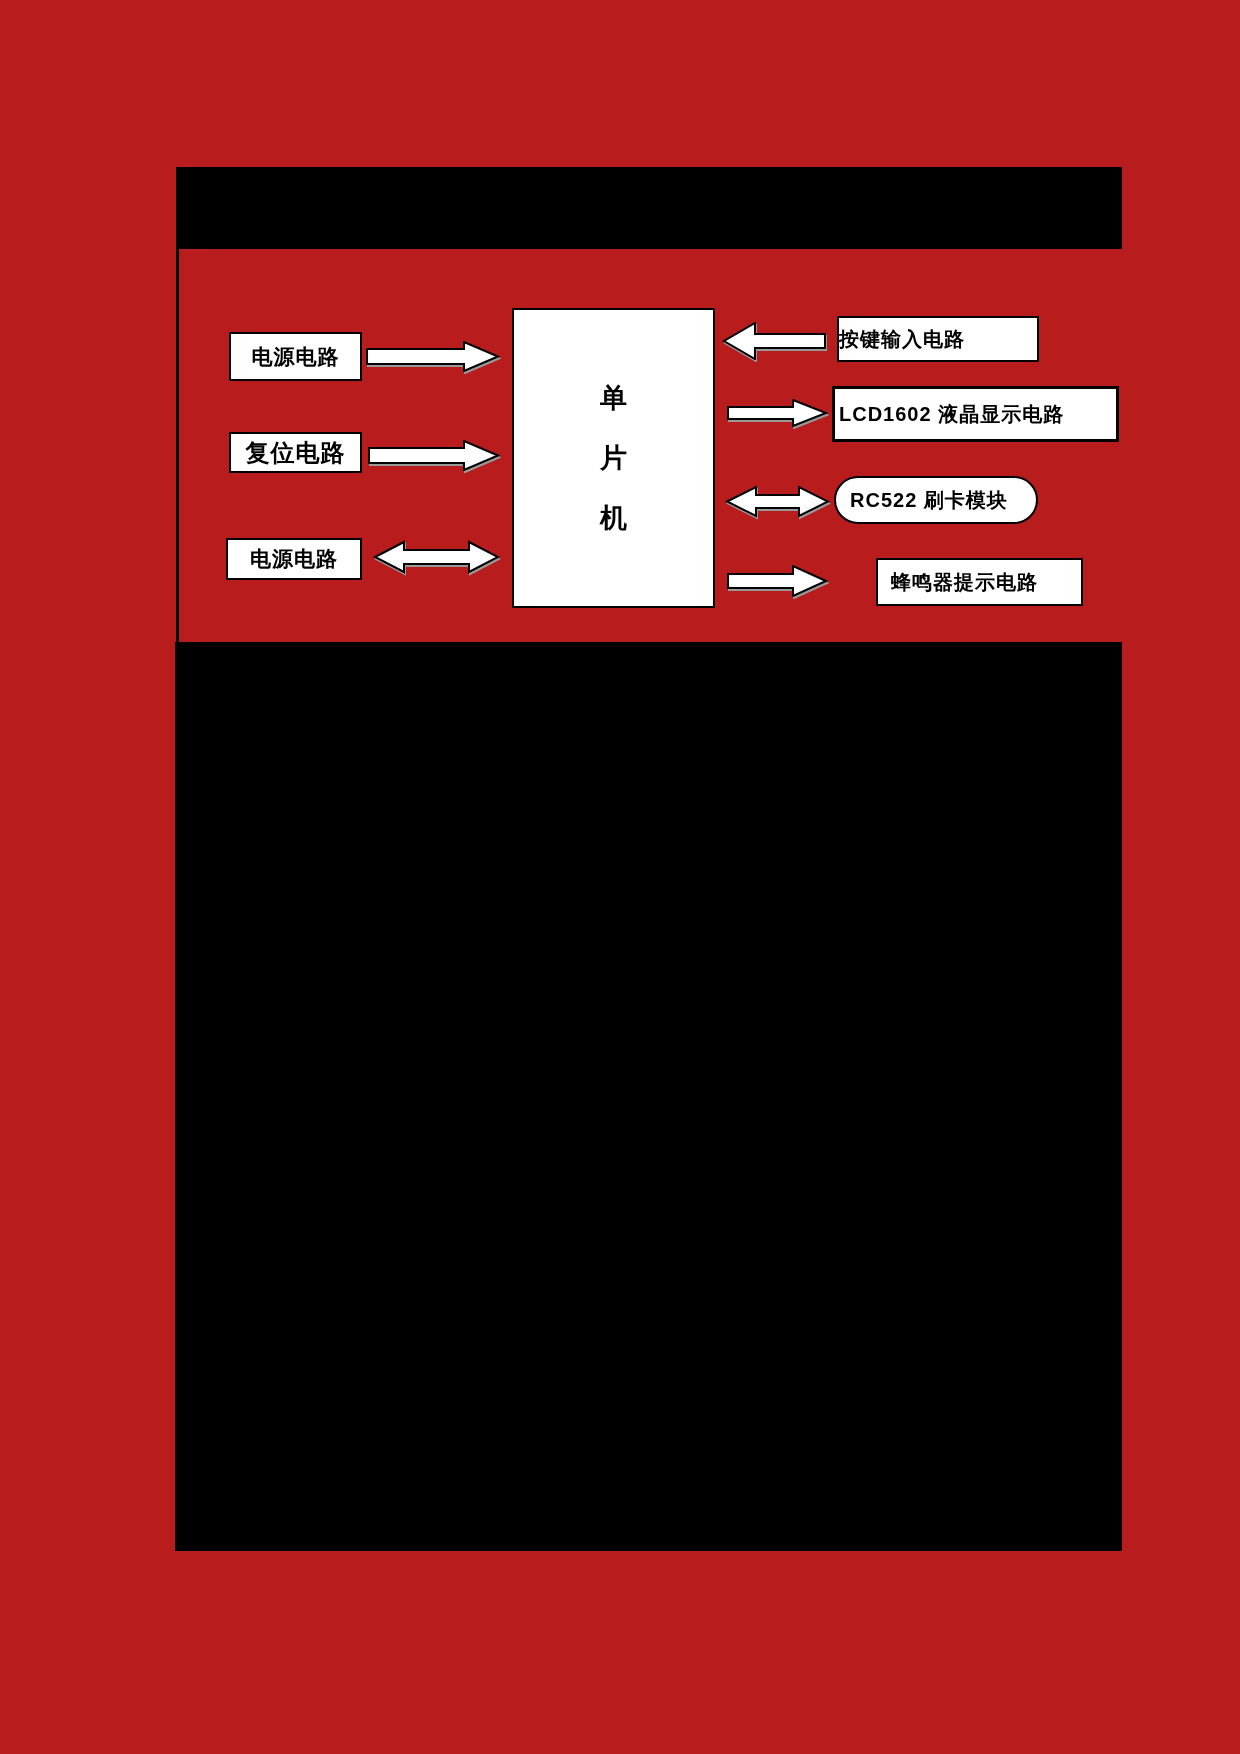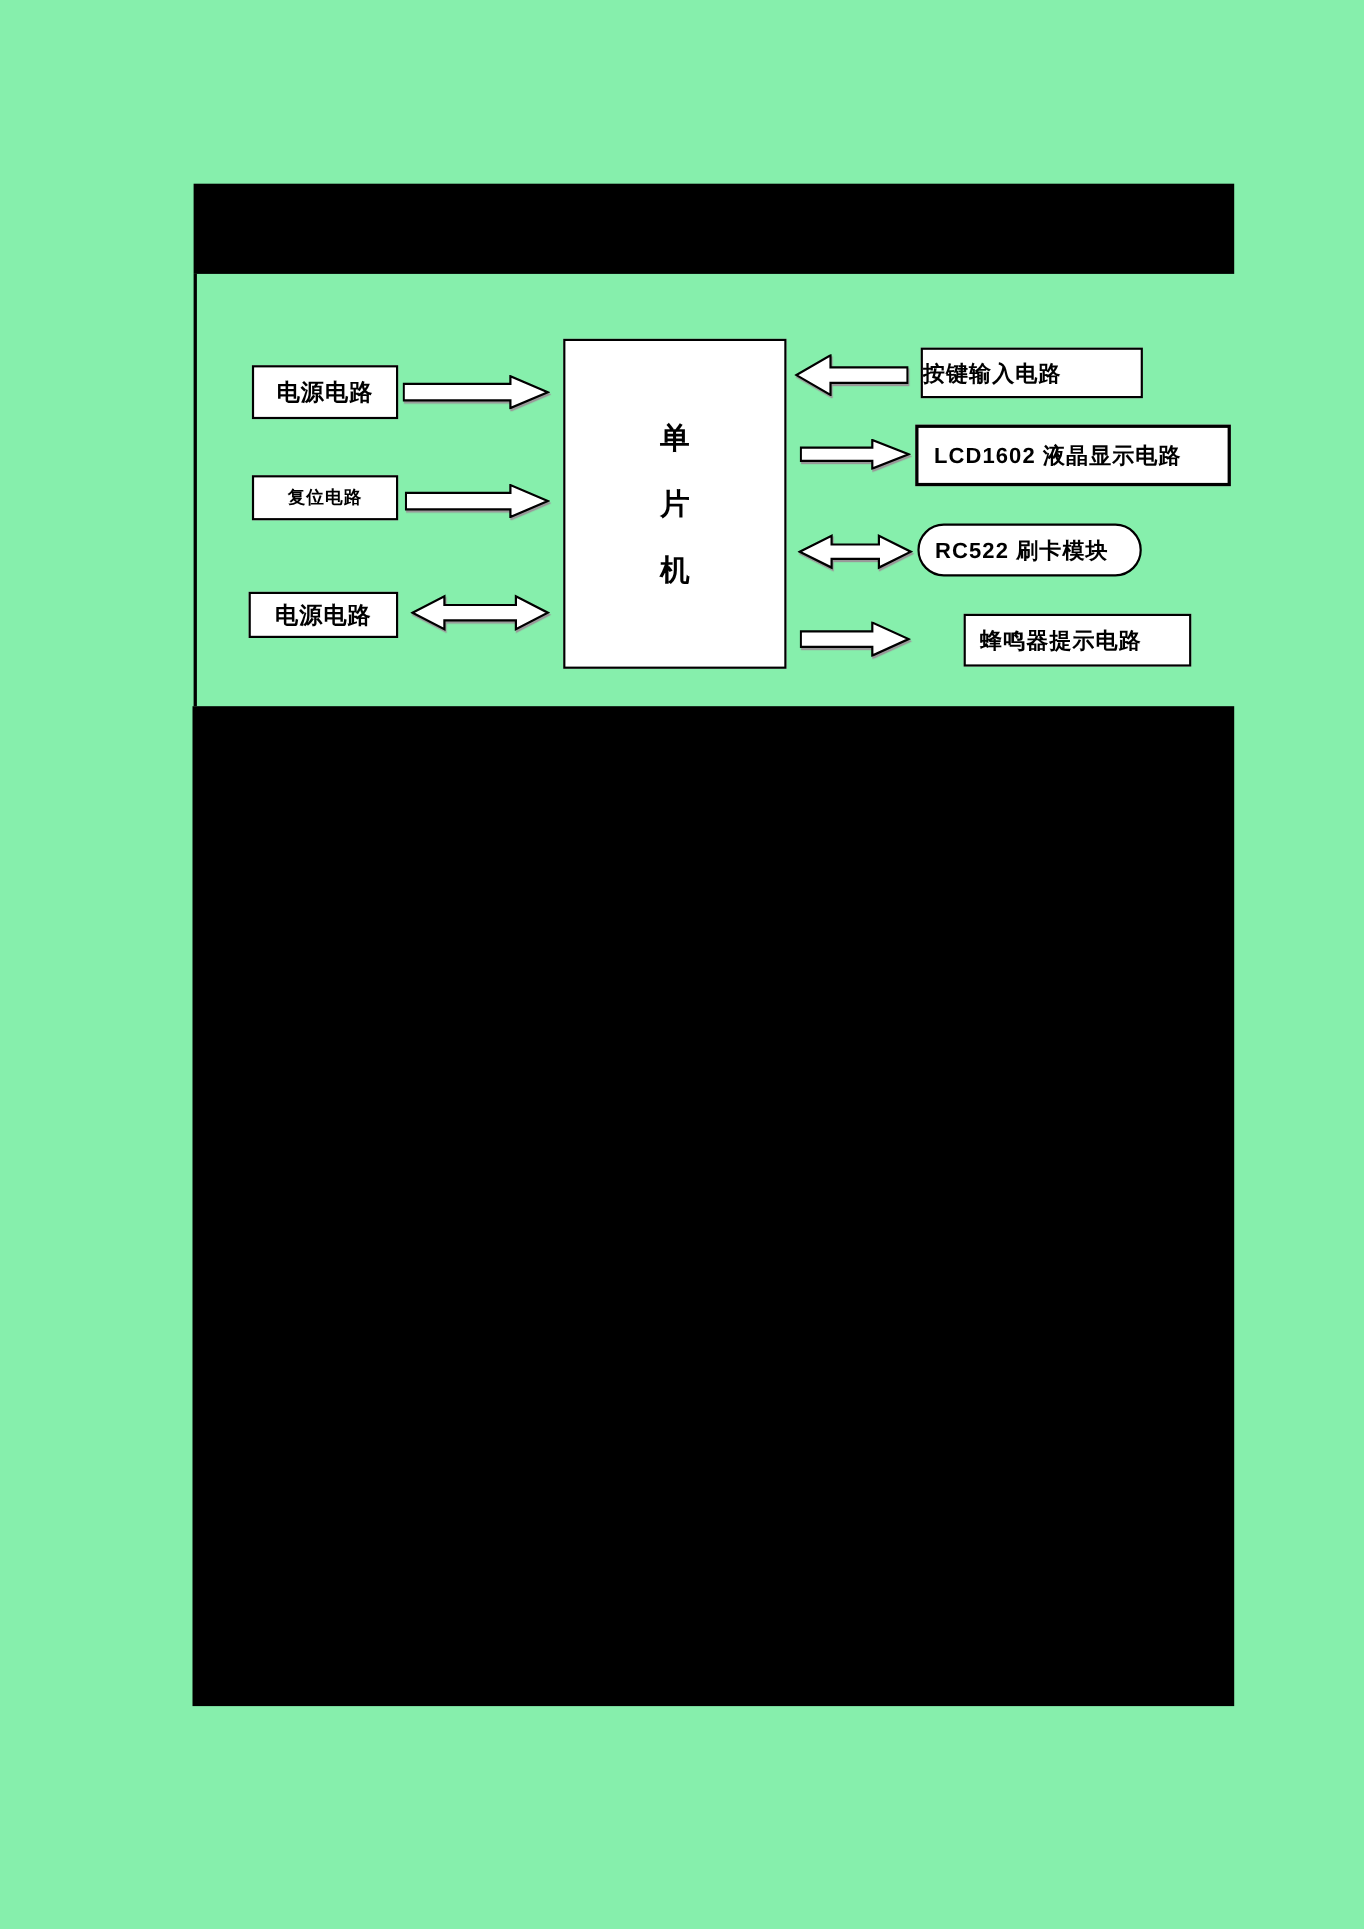--- a/index.html
+++ b/index.html
@@ -1,21 +1,21 @@
 <!DOCTYPE html>
 <html><head>
 <meta charset="utf-8">
 <style>
   * { margin: 0; padding: 0; box-sizing: border-box; }
   html, body { background: #ffffff; }
   .page {
     position: relative;
     width: 1240px;
     height: 1754px;
-    background: #86efac;
+    background: #b91c1c;
     font-family: "Liberation Sans", "DejaVu Sans", sans-serif;
     color: #000000;
     overflow: hidden;
   }
   .redacted {
     position: absolute;
     background: #000000;
   }
   .top-bar    { left: 176px; top: 167px; width: 946px; height: 82px; }
   .bottom-blk { left: 175px; top: 642px; width: 947px; height: 909px; }
@@ -27,39 +27,39 @@
     background: #ffffff;
     display: flex;
     align-items: center;
     font-weight: 600;
     letter-spacing: 1px;
     white-space: nowrap;
   }
   .dbox.centered { justify-content: center; }
 
   .box-power   { left: 229px; top: 332px; width: 133px; height: 49px; font-size: 21px; }
-  .box-reset   { left: 229px; top: 432px; width: 133px; height: 41px; font-size: 16px; }
+  .box-reset   { left: 229px; top: 432px; width: 133px; height: 41px; font-size: 24px; }
   .box-crystal { left: 226px; top: 538px; width: 136px; height: 42px; font-size: 21px; }
 
   .box-mcu {
     position: absolute;
     left: 512px; top: 308px; width: 203px; height: 300px;
     border: 2px solid #000000;
     background: #ffffff;
     display: flex;
     flex-direction: column;
     align-items: center;
     justify-content: center;
     font-size: 27px;
     font-weight: 600;
   }
   .box-mcu span { line-height: 60px; }
 
   .box-key    { left: 837px; top: 316px; width: 202px; height: 46px; font-size: 20px; }
-  .box-lcd    { left: 832px; top: 386px; width: 287px; height: 56px; font-size: 20px; padding-left: 14px; border-width: 3px; }
+  .box-lcd    { left: 832px; top: 386px; width: 287px; height: 56px; font-size: 20px; padding-left: 4px; border-width: 3px; }
   .box-rc522  { left: 834px; top: 476px; width: 204px; height: 48px; font-size: 20px; padding-left: 14px; border-radius: 24px; }
   .box-buzzer { left: 836px; top: 558px; width: 207px; height: 48px; font-size: 20px; padding-left: 13px; margin-left: 40px; }
 
   .arrow { position: absolute; }
   .arrow svg { display: block; filter: drop-shadow(1.5px 2px 0px #999999); }
   .arrow polygon { fill: #ffffff; stroke: #000000; stroke-width: 2; stroke-linejoin: miter; }
 
   .arr-1 { left: 366px; top: 341px; }
   .arr-2 { left: 368px; top: 440px; }
   .arr-3 { left: 373px; top: 540px; }

